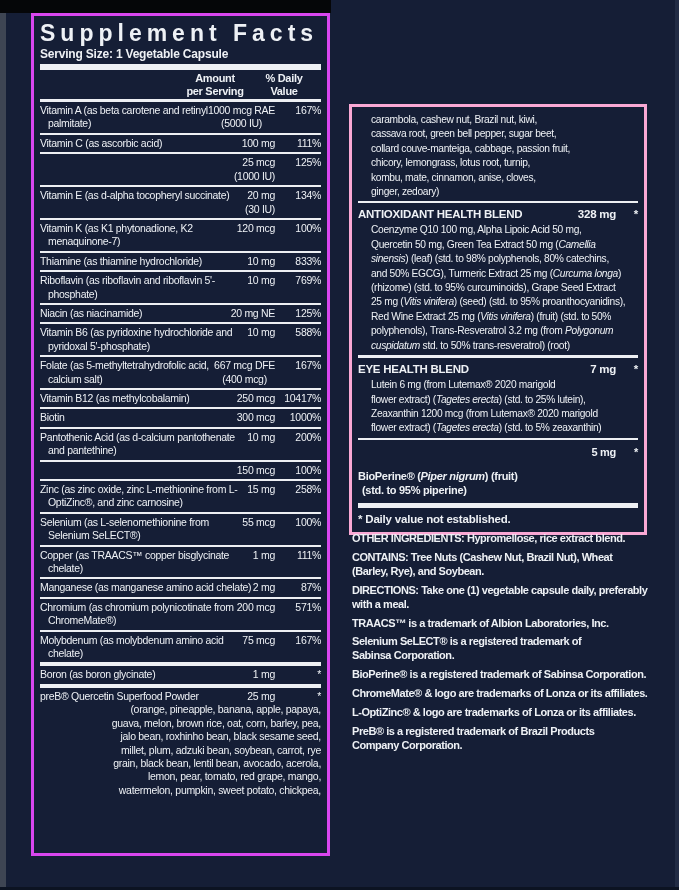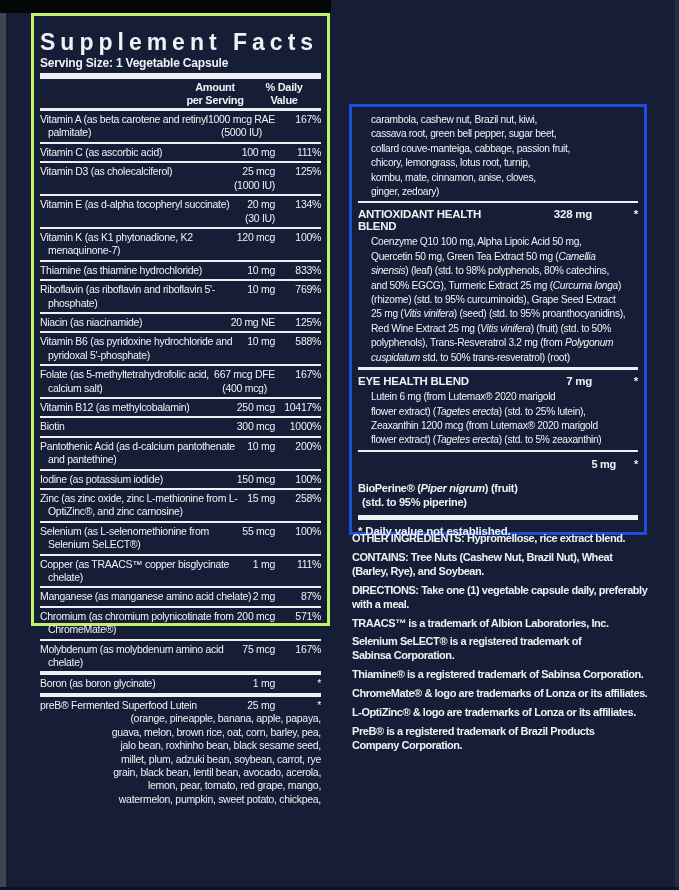--- a/index.html
+++ b/index.html
@@ -8,23 +8,23 @@
     background:#151e36;color:#eef1f5;
     font-family:"Liberation Sans", sans-serif;
   }
   .edge-left{position:absolute;left:0;top:0;width:6px;height:890px;background:#3e4553;}
   .edge-right{position:absolute;right:0;top:0;width:4px;height:890px;background:#222c45;}
   .edge-bottom{position:absolute;left:0;bottom:0;width:679px;height:3px;background:#0c1322;}
   .top-black{position:absolute;left:0;top:0;width:331px;height:13px;background:#050608;}
 
   
   .panel-left{
-    position:absolute;left:31px;top:13px;width:299px;height:613px;
-    border:3px solid #bef264;box-sizing:border-box;
-    padding:12px 6px 2px 6px;
+    position:absolute;left:31px;top:13px;width:299px;height:843px;
+    border:3px solid #d946ef;box-sizing:border-box;
+    padding:3px 6px 2px 6px;
   }
   .title{
     font-size:23px;font-weight:bold;letter-spacing:5px;line-height:1.15;
     margin:1px 0 1px 0;white-space:nowrap;
   }
   .serving{font-size:12px;font-weight:bold;letter-spacing:-0.2px;margin-bottom:3px;}
   .bar-thick{height:6px;background:#edeff3;margin:2px 0 2px 0;}
   .bar-med{height:3px;background:#edeff3;margin:1px 0 0 0;}
   .col-hdrs{display:flex;align-items:flex-end;margin:2px 12px 2px 0;}
   .col-spacer{flex:1;}
@@ -43,29 +43,29 @@
   .amt{text-align:right;}
   .amt1{text-align:right;}
   .amt2{text-align:center;}
   .dv{width:46px;text-align:right;}
   .nm{padding-left:8px;text-indent:-8px;}
   .note{padding-left:8px;white-space:pre-line;text-align:right;}
 
   
   .panel-right{
     position:absolute;left:349px;top:104px;width:298px;height:431px;
-    border:3px solid #1d4ed8;box-sizing:border-box;
+    border:3px solid #f9a8d4;box-sizing:border-box;
     padding:5px 6px 3px 6px;
   }
   .condense{transform:scaleX(0.93);transform-origin:0 0;width:107.5%;}
   .cont{margin-left:13px;white-space:pre-line;font-size:11px;line-height:14.4px;letter-spacing:-0.35px;}
   .sep{height:2px;background:#edeff3;margin:3px 0;}
   .sep3{height:3px;background:#edeff3;margin:3px 0;}
   .sep5{height:5px;background:#edeff3;margin:4px 0 3px 0;}
-  .blend-hdr{display:flex;font-weight:bold;font-size:11.5px;letter-spacing:-0.25px;padding:2px 0 1px 0;gap:24px;}
+  .blend-hdr{display:flex;font-weight:bold;font-size:11.5px;letter-spacing:-0.25px;padding:2px 0 1px 0;}
   .blend-label{flex:1;}
   .blend-amt{width:64px;text-align:right;}
   .blend-dv{width:22px;text-align:right;}
   .desc{margin:1px 0 2px 13px;white-space:pre-line;font-size:11px;line-height:14.4px;letter-spacing:-0.35px;}
   .bio-row{display:flex;font-weight:bold;font-size:11px;letter-spacing:-0.3px;line-height:14px;padding:2px 0;}
   .bio-name{flex:1;white-space:pre-line;padding-left:4px;text-indent:-4px;margin-top:24px;}
   .footnote{font-weight:bold;font-size:11.5px;letter-spacing:-0.2px;padding:2px 0 0 0;}
   .it{font-style:italic;}
 
   
@@ -113,21 +113,20 @@
         <div class="nm">Vitamin C (as ascorbic acid)</div>
       </div>
       <div class="row">
         <div class="amt-wrap">
           <div class="amt">
             <div class="amt1">25 mcg</div>
             <div class="amt2">(1000 IU)</div>
           </div>
           <div class="dv">125%</div>
         </div>
-        <div class="nm">Vitamin D3 (as cholecalciferol)</div>
       </div>
       <div class="row">
         <div class="amt-wrap">
           <div class="amt">
             <div class="amt1">20 mg</div>
             <div class="amt2">(30 IU)</div>
           </div>
           <div class="dv">134%</div>
         </div>
         <div class="nm">Vitamin E (as d-alpha tocopheryl succinate)</div>
@@ -214,21 +213,20 @@
         </div>
         <div class="nm">Pantothenic Acid (as d-calcium pantothenate and pantethine)</div>
       </div>
       <div class="row">
         <div class="amt-wrap">
           <div class="amt">
             <div class="amt1">150 mcg</div>
           </div>
           <div class="dv">100%</div>
         </div>
-        <div class="nm">Iodine (as potassium iodide)</div>
       </div>
       <div class="row">
         <div class="amt-wrap">
           <div class="amt">
             <div class="amt1">15 mg</div>
           </div>
           <div class="dv">258%</div>
         </div>
         <div class="nm">Zinc (as zinc oxide, zinc L-methionine from L-OptiZinc®, and zinc carnosine)</div>
       </div>
@@ -286,21 +284,21 @@
         </div>
         <div class="nm">Boron (as boron glycinate)</div>
       </div>
       <div class="row thick">
         <div class="amt-wrap">
           <div class="amt">
             <div class="amt1">25 mg</div>
           </div>
           <div class="dv">*</div>
         </div>
-        <div class="nm">preB® Fermented Superfood Lutein</div>
+        <div class="nm">preB® Quercetin Superfood Powder</div>
         <div class="note">(orange, pineapple, banana, apple, papaya,
 guava, melon, brown rice, oat, corn, barley, pea,
 jalo bean, roxhinho bean, black sesame seed,
 millet, plum, adzuki bean, soybean, carrot, rye
 grain, black bean, lentil bean, avocado, acerola,
 lemon, pear, tomato, red grape, mango,
 watermelon, pumpkin, sweet potato, chickpea,</div>
       </div>
     </div>
 </div>
@@ -353,18 +351,18 @@
 
 <div class="right-notes">
     <p class="note-p">OTHER INGREDIENTS: Hypromellose, rice extract blend.</p>
     <p class="note-p">CONTAINS: Tree Nuts (Cashew Nut, Brazil Nut), Wheat
 (Barley, Rye), and Soybean.</p>
     <p class="note-p">DIRECTIONS: Take one (1) vegetable capsule daily, preferably
 with a meal.</p>
     <p class="note-p">TRAACS™ is a trademark of Albion Laboratories, Inc.</p>
     <p class="note-p">Selenium SeLECT® is a registered trademark of
 Sabinsa Corporation.</p>
-    <p class="note-p">Thiamine® is a registered trademark of Sabinsa Corporation.</p>
+    <p class="note-p">BioPerine® is a registered trademark of Sabinsa Corporation.</p>
     <p class="note-p">ChromeMate® &amp; logo are trademarks of Lonza or its affiliates.</p>
     <p class="note-p">L-OptiZinc® &amp; logo are trademarks of Lonza or its affiliates.</p>
     <p class="note-p">PreB® is a registered trademark of Brazil Products
 Company Corporation.</p>
   </div>
 
 </body></html>

